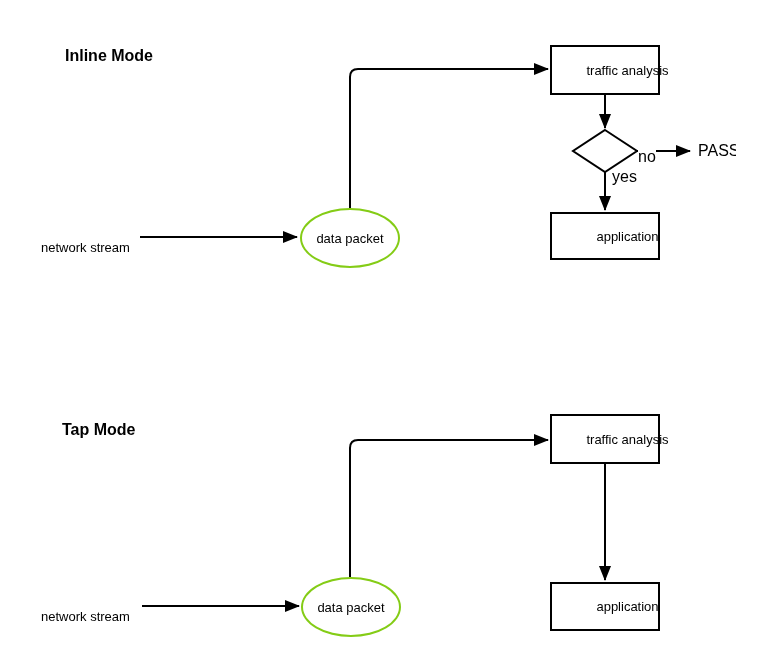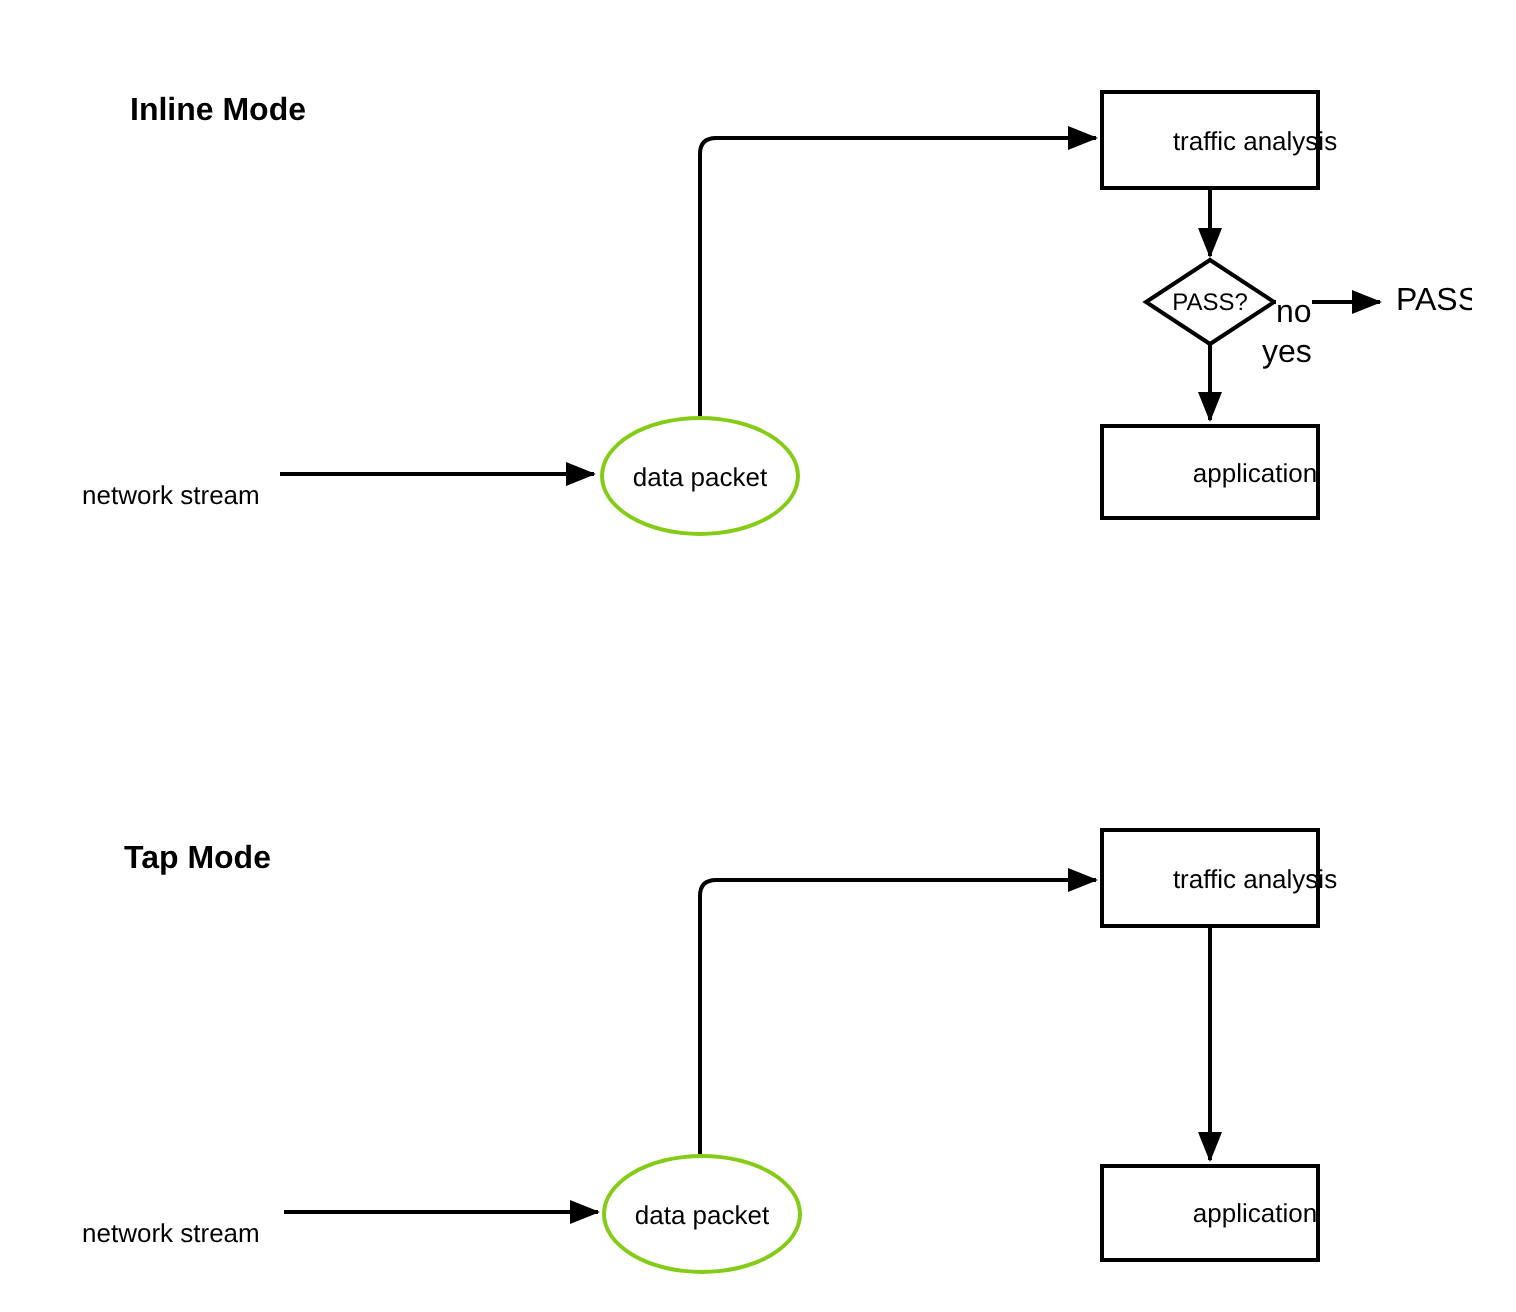--- a/index.html
+++ b/index.html
@@ -117,25 +117,24 @@
   <div class="free-label" style="left:41px; top:229px;">network stream</div>
 
   <div class="node-ellipse" style="left:300px; top:208px; width:100px; height:60px;">
     <span>data packet</span>
   </div>
 
   <div class="node-rect" style="left:550px; top:45px; width:110px; height:50px;">
     <span>traffic analysis</span>
   </div>
 
-  <div class="diamond-label" style="left:573px; top:130px; width:64px; height:42px;">PASS?</div>
 
   <div class="edge-label" style="left:638px; top:150px;">no</div>
 
-  <div class="edge-label" style="left:631px; top:170px;">yes</div>
+  <div class="edge-label" style="left:612px; top:170px;">yes</div>
 
   <div class="edge-label" style="left:698px; top:144px;">PASS</div>
 
   <div class="node-rect" style="left:550px; top:212px; width:110px; height:48px;">
     <span>application</span>
   </div>
 
   <div class="section-title" style="left:62px; top:421px;">Tap Mode</div>
 
   <div class="free-label" style="left:41px; top:598px;">network stream</div>

